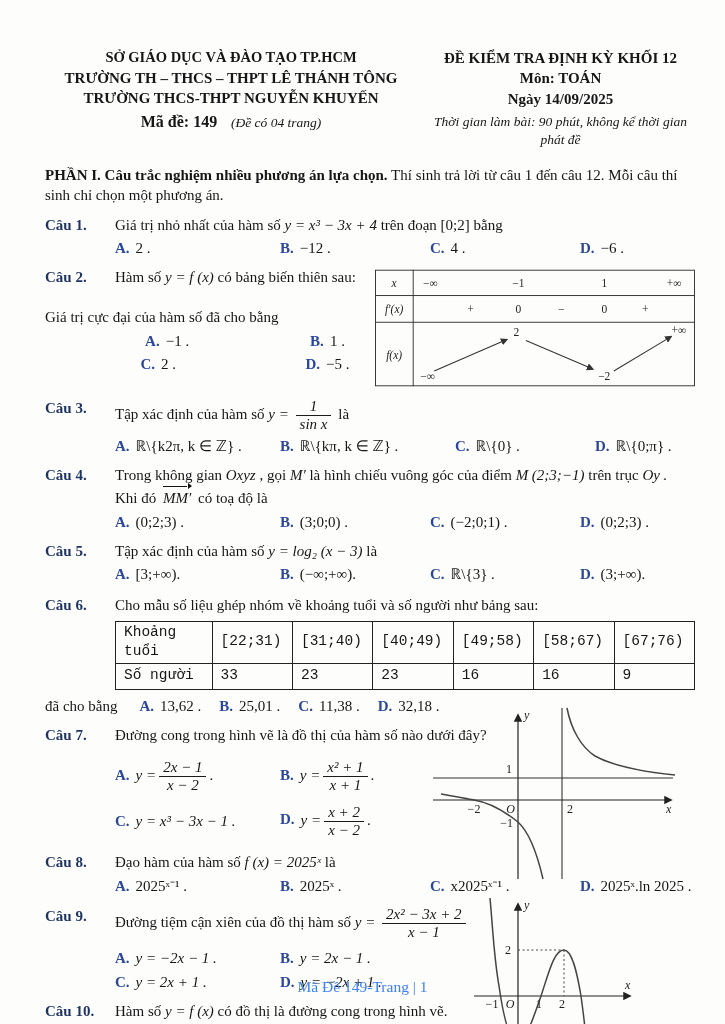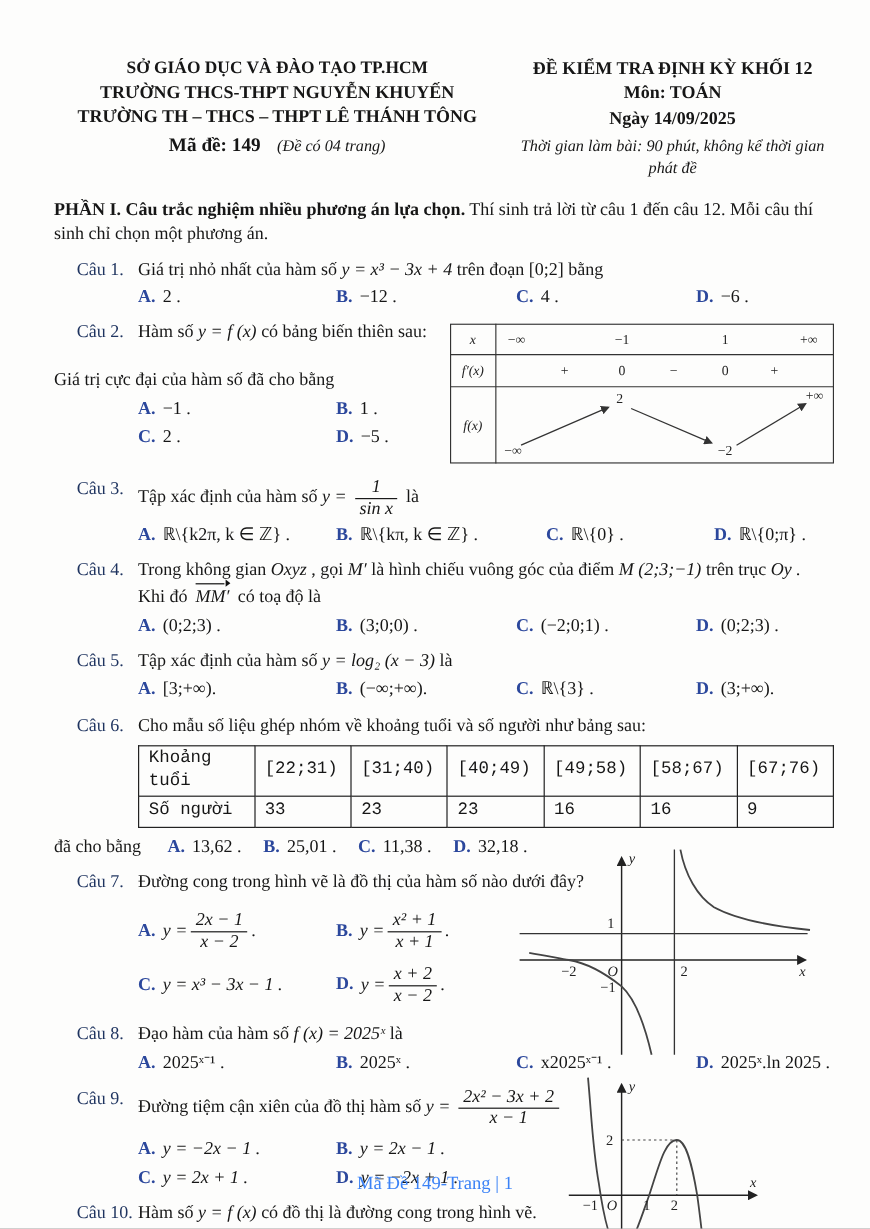--- a/index.html
+++ b/index.html
@@ -14,25 +14,25 @@
   .code-line{margin-top:3px;}
   .code{font-weight:bold;font-size:16px;}
   .code-note{font-style:italic;font-size:13.5px;margin-left:10px;}
   .time-note{font-style:italic;font-size:13.5px;margin-top:4px;}
   
   .content{padding:0 30px 0 45px;}
   .intro{margin-top:16px;}
   .b{font-weight:bold;}
   .q{position:relative;padding-left:70px;margin-top:9px;}
   .noind{position:relative;padding-left:0;margin-top:6px;}
-  .ql{position:absolute;left:0;top:0;font-weight:normal;color:#1e335f;margin-left:19px;}
+  .ql{position:absolute;left:0;top:0;font-weight:bold;color:#1e335f;}
   .m{font-style:italic;}
   .ok{font-weight:bold;color:#2b479c;margin-right:6px;}
   .opts{display:flex;margin-top:3px;align-items:center;}
-  .ind70{padding-left:70px;}
+  .ind70{padding-left:70px;justify-content:center;}
   .opt{white-space:nowrap;}
   .w140{width:140px;flex:none;} .w150{width:150px;flex:none;} .w165{width:165px;flex:none;}
   .w175{width:175px;flex:none;}
   .frac{display:inline-block;vertical-align:middle;text-align:center;line-height:1.12;font-style:italic;margin:0 3px;}
   .frac .num{display:block;border-bottom:1px solid #1a1a1a;padding:0 4px;}
   .frac .den{display:block;padding:0 4px;}
   .vec{position:relative;font-style:italic;margin:0 3px;display:inline-block;}
   .vec::before{content:"";position:absolute;left:0;right:4px;top:-2px;border-top:1.2px solid #111;}
   .vec::after{content:"";position:absolute;right:-1px;top:-5px;width:0;height:0;
               border-top:3px solid transparent;border-bottom:3px solid transparent;border-left:4px solid #111;}
@@ -57,22 +57,22 @@
   .footer{position:absolute;left:0;right:0;bottom:26px;text-align:center;font-size:15.5px;color:#3b82f6;}
 </style>
 </head>
 <body>
 
 <div class="page">
 
   <div class="hdr">
     <div class="hdr-l">
       <div class="hl-small">SỞ GIÁO DỤC VÀ ĐÀO TẠO TP.HCM</div>
+      <div class="hl">TRƯỜNG TH – THCS – THPT LÊ THÁNH TÔNG</div>
       <div class="hl">TRƯỜNG THCS-THPT NGUYỄN KHUYẾN</div>
-      <div class="hl">TRƯỜNG TH – THCS – THPT LÊ THÁNH TÔNG</div>
       <div class="code-line">
         <span class="code">Mã đề: 149</span>
         <span class="code-note">(Đề có 04 trang)</span>
       </div>
     </div>
     <div class="hdr-r">
       <div class="hl">ĐỀ KIỂM TRA ĐỊNH KỲ KHỐI 12</div>
       <div class="hl">Môn: TOÁN</div>
       <div class="hl">Ngày 14/09/2025</div>
       <div class="time-note">Thời gian làm bài: 90 phút, không kể thời gian phát đề</div>

